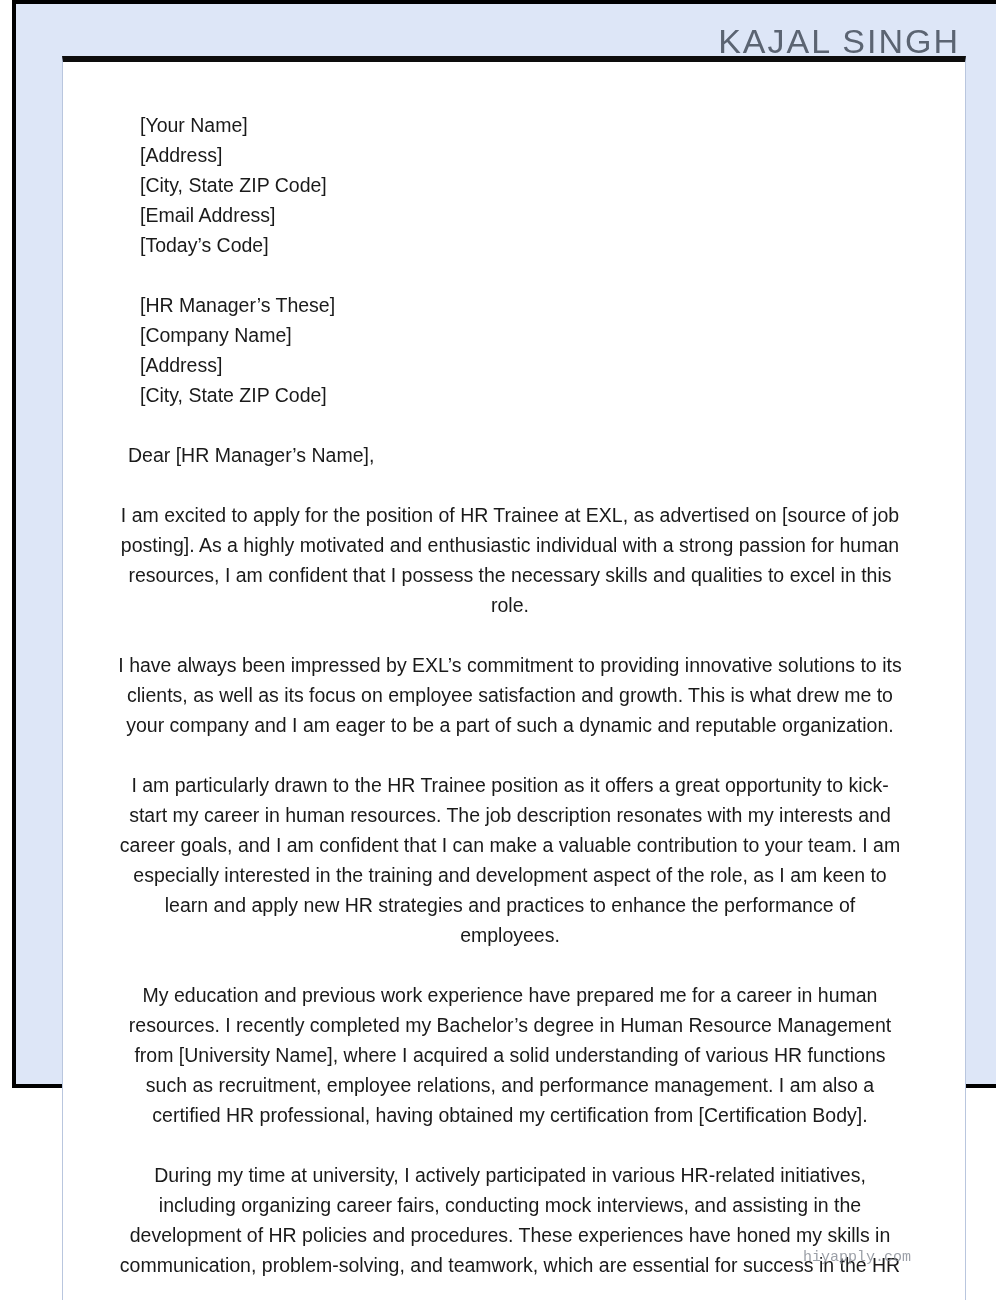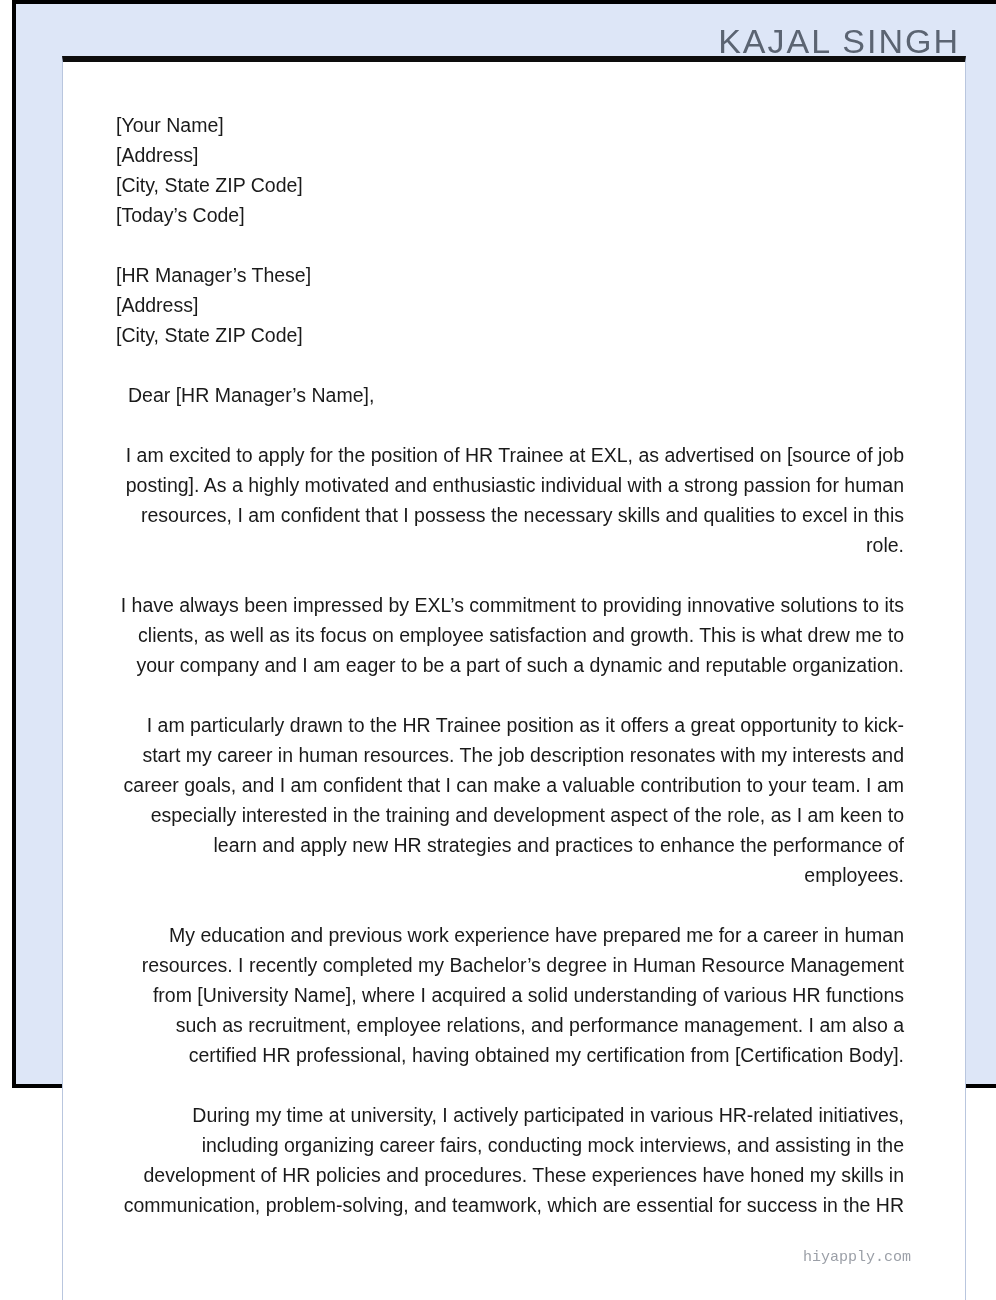--- a/index.html
+++ b/index.html
@@ -61,27 +61,28 @@
     top: 48px;
     width: 800px;
     font-size: 19.5px;
     line-height: 30px;
     color: #1a1a1a;
     font-family: "Liberation Sans", sans-serif;
   }
   .addr-line {
     display: block;
     white-space: pre;
+    margin-left: 24px;
   }
   .block-gap {
     height: 30px;
   }
   p.para {
     margin: 0 12px 30px 0;
-    text-align: right;
+    text-align: center;
   }
   p.para.last {
     margin-bottom: 0;
   }
   .salutation {
     margin: 0 0 30px 12px;
   }
   .watermark {
     position: absolute;
     right: 54px;
@@ -102,27 +103,29 @@
     <div class="header-name">KAJAL SINGH</div>
   </div>
 
   <div class="doc-sheet">
     <div class="doc-body">
 
       <div>
         <span class="addr-line">[Your Name]</span>
         <span class="addr-line">[Address]</span>
         <span class="addr-line">[City, State ZIP Code]</span>
+        <span class="addr-line">[Email Address]</span>
         <span class="addr-line">[Today’s Code]</span>
       </div>
 
       <div class="block-gap"></div>
 
       <div>
         <span class="addr-line">[HR Manager’s These]</span>
+        <span class="addr-line">[Company Name]</span>
         <span class="addr-line">[Address]</span>
         <span class="addr-line">[City, State ZIP Code]</span>
       </div>
 
       <div class="block-gap"></div>
 
       <p class="salutation">Dear [HR Manager’s Name],</p>
 
       <p class="para">I am excited to apply for the position of HR Trainee at EXL, as advertised on [source of job posting]. As a highly motivated and enthusiastic individual with a strong passion for human resources, I am confident that I possess the necessary skills and qualities to excel in this role.</p>
       <p class="para">I have always been impressed by EXL’s commitment to providing innovative solutions to its clients, as well as its focus on employee satisfaction and growth. This is what drew me to your company and I am eager to be a part of such a dynamic and reputable organization.</p>

